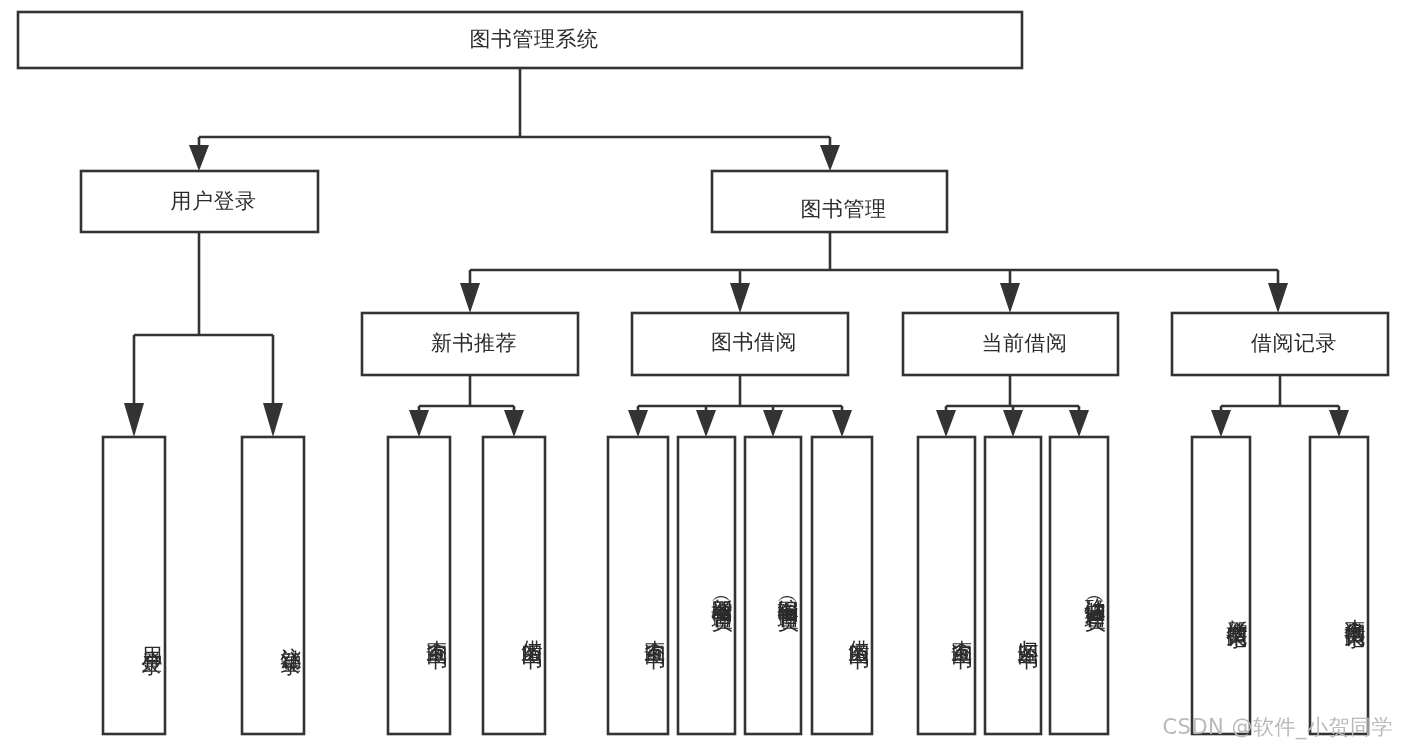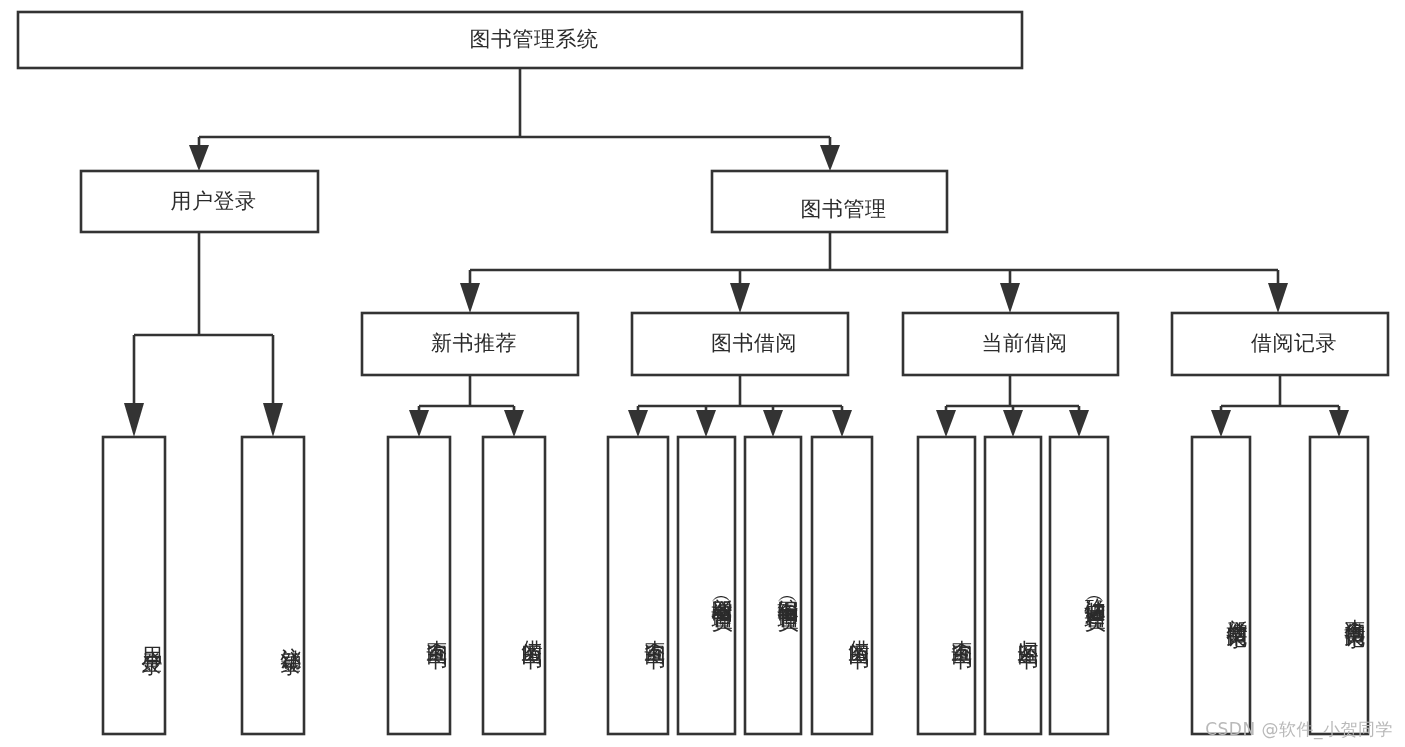--- a/index.html
+++ b/index.html
@@ -68,21 +68,21 @@
     white-space: nowrap;
   }
   .label-v.vtall {
     padding-top: 4px;
     letter-spacing: 2px;
   }
   .watermark {
     position: absolute;
     right: 12px;
     bottom: 6px;
-    font-size: 17px;
+    font-size: 21px;
     color: #b9b9b9;
     font-family: "DejaVu Sans", "Liberation Sans", sans-serif;
     white-space: nowrap;
     letter-spacing: 0.5px;
   }
 </style>
 </head>
 <body>
 
 <div id="diagram-root">
@@ -190,21 +190,21 @@
     <rect class="node-box" x="1192" y="437" width="58" height="297"></rect>
     <rect class="node-box" x="1310" y="437" width="58" height="297"></rect>
   </svg>
 
   <div class="node-label label-h" style="left:18px; top:12px; width:1004px; height:56px;">图书管理系统</div>
 
   <div class="node-label label-h" style="left:81px; top:171px; width:237px; height:61px;">用户登录</div>
   <div class="node-label label-h" style="left:712px; top:171px; width:235px; height:78px;">图书管理</div>
 
   <div class="node-label label-h" style="left:352px; top:313px; width:216px; height:62px;">新书推荐</div>
-  <div class="node-label label-h" style="left:632px; top:313px; width:216px; height:62px;">图书借阅</div>
+  <div class="node-label label-h" style="left:632px; top:313px; width:216px; height:62px;font-family:Liberation Mono, monospace;">图书借阅</div>
   <div class="node-label label-h" style="left:1172px; top:313px; width:216px; height:62px;">借阅记录</div>
   <div class="node-label label-h" style="left:903px; top:313px; width:215px; height:62px;">当前借阅</div>
 
   <div class="node-label label-v" style="left:103px; top:530px; width:62px; height:204px;">用户登录</div>
   <div class="node-label label-v" style="left:242px; top:530px; width:62px; height:204px;">注销登录</div>
   <div class="node-label label-v" style="left:388px; top:515px; width:62px; height:219px;">查询图书</div>
   <div class="node-label label-v" style="left:483px; top:515px; width:62px; height:219px;">借阅图书</div>
   <div class="node-label label-v" style="left:608px; top:515px; width:60px; height:219px;">查询图书</div>
   <div class="node-label label-v vtall" style="left:678px; top:441px; width:57px; height:293px;">新增图书（管理员）</div>
   <div class="node-label label-v vtall" style="left:745px; top:441px; width:56px; height:293px;">编辑图书（管理员）</div>

